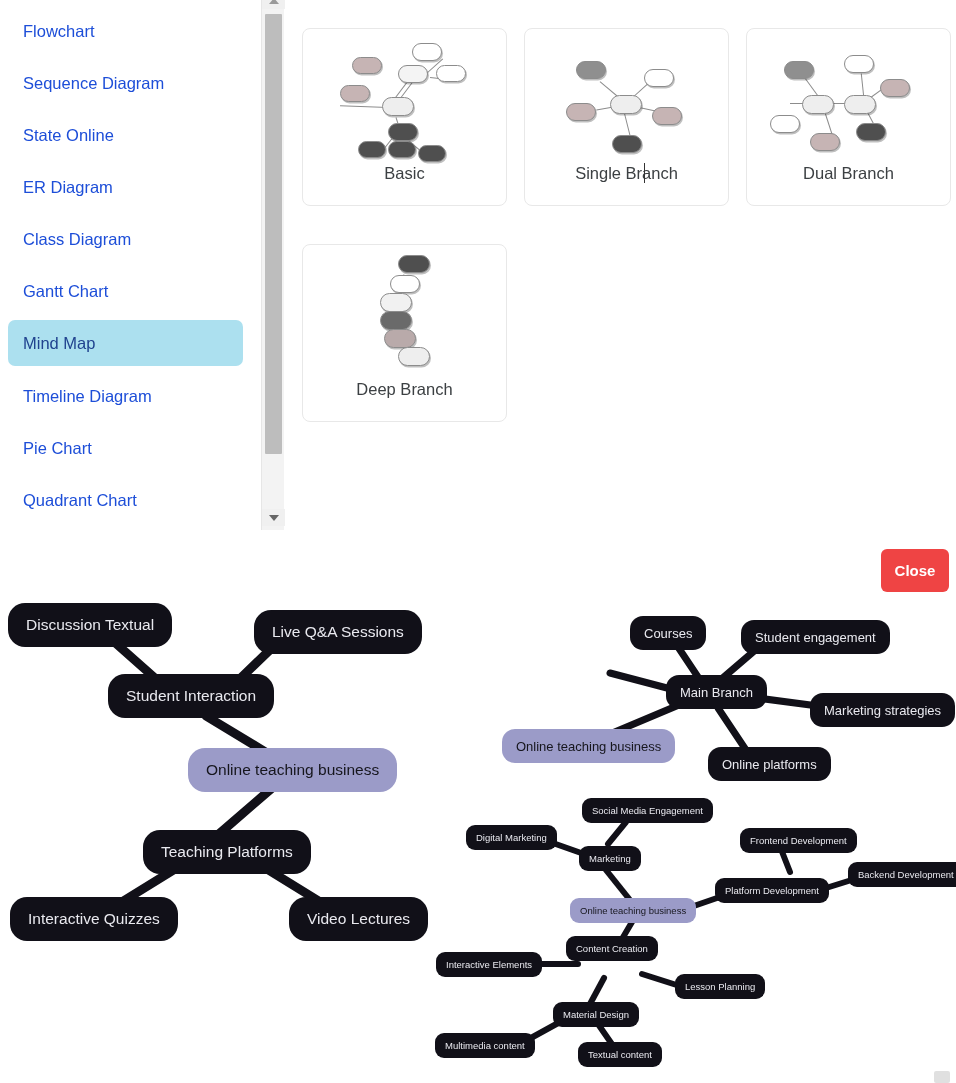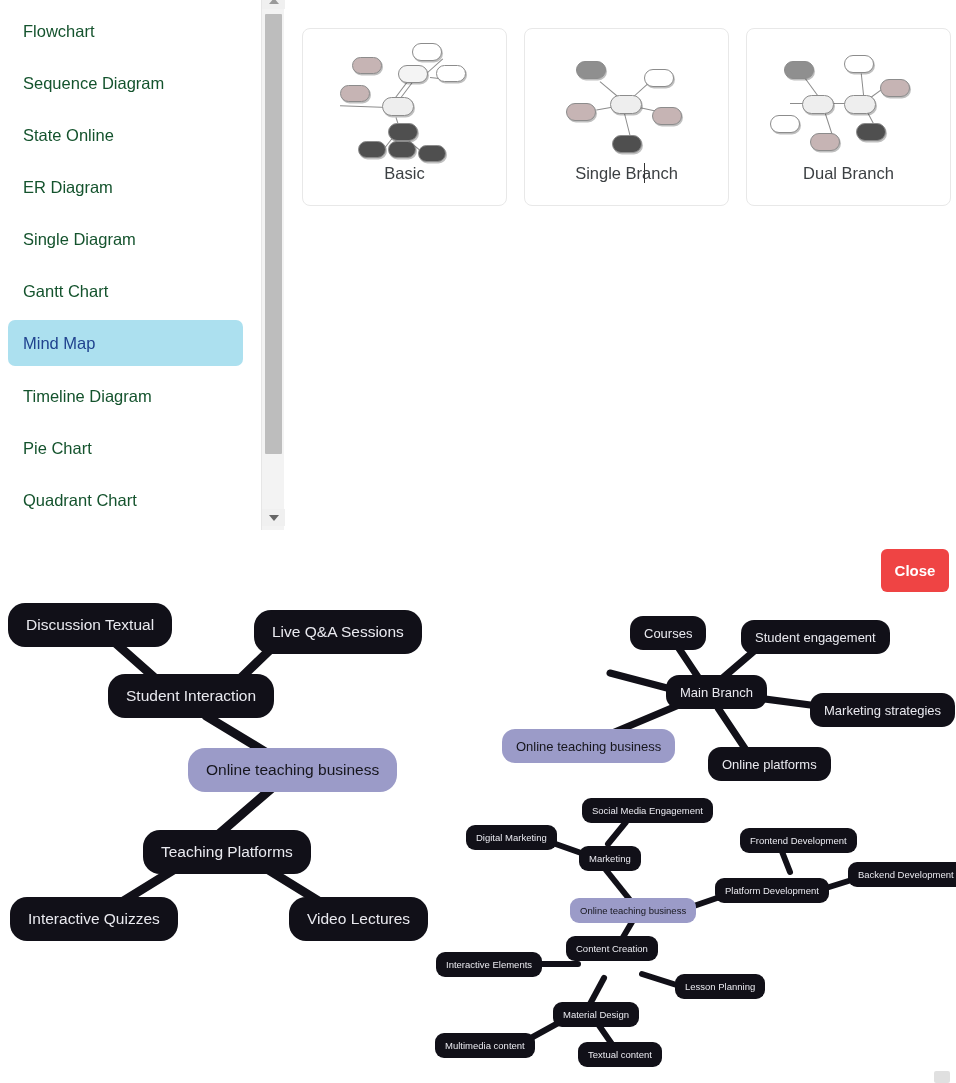--- a/index.html
+++ b/index.html
@@ -16,21 +16,21 @@
     position: absolute; left:0; top:0; width: 956px; height: 530px;
     background: #ffffff; overflow: hidden;
   }
   .sidebar {
     position: absolute; left: 0; top: 0; width: 258px; height: 530px;
     background: #ffffff;
   }
   .side-item {
     position: absolute; left: 8px; width: 235px; height: 46px;
     display: flex; align-items: center; padding-left: 15px;
-    font-size: 16.5px; color: #14532d; border-radius: 7px;
+    font-size: 16.5px; color: #1d4ed8; border-radius: 7px;
     white-space: nowrap; cursor: pointer;
   }
   .side-item.active { background: #ace0ef; color: #20438f; }
 
   
   .scroll-track {
     position: absolute; left: 261px; top: 0; width: 23px; height: 530px;
     background: #f3f3f3; border-left: 1px solid #e6e6e6;
   }
   .scroll-btn {
@@ -118,21 +118,21 @@
       <div class="side-item" style="top:60px">
           <span>Sequence Diagram</span>
         </div>
       <div class="side-item" style="top:112px">
           <span>State Online</span>
         </div>
       <div class="side-item" style="top:164px">
           <span>ER Diagram</span>
         </div>
       <div class="side-item" style="top:216px">
-          <span>Single Diagram</span>
+          <span>Class Diagram</span>
         </div>
       <div class="side-item" style="top:268px">
           <span>Gantt Chart</span>
         </div>
       <div class="side-item active" style="top:320px">
           <span>Mind Map</span>
         </div>
       <div class="side-item" style="top:373px">
           <span>Timeline Diagram</span>
         </div>
@@ -213,20 +213,36 @@
           <div class="tnode" style="left:124px; top:44px; width:30px; height:18px; background:#c6b4b4"></div>
           <div class="tnode" style="left:46px;  top:60px; width:32px; height:19px; background:#eeeeee"></div>
           <div class="tnode" style="left:88px;  top:60px; width:32px; height:19px; background:#eeeeee"></div>
           <div class="tnode" style="left:14px;  top:80px; width:30px; height:18px; background:#ffffff"></div>
           <div class="tnode" style="left:54px;  top:98px; width:30px; height:18px; background:#c6b4b4"></div>
           <div class="tnode" style="left:100px; top:88px; width:30px; height:18px; background:#4f4f4f"></div>
         </div>
         <div class="card-label">Dual Branch</div>
       </div>
 
+      <div class="card" style="left:6px; top:252px">
+        <div class="card-thumb">
+          <div class="tline" style="left:92px; top:23px; width:10px; transform:rotate(108deg)"></div>
+          <div class="tline" style="left:88px; top:42px; width:12px; transform:rotate(126deg)"></div>
+          <div class="tline" style="left:82px; top:60px; width:10px; transform:rotate(95deg)"></div>
+          <div class="tline" style="left:84px; top:78px; width:10px; transform:rotate(78deg)"></div>
+          <div class="tline" style="left:94px; top:94px; width:12px; transform:rotate(58deg)"></div>
+          <div class="tnode" style="left:86px; top:4px;  width:32px; height:18px; background:#4f4f4f"></div>
+          <div class="tnode" style="left:78px; top:24px; width:30px; height:18px; background:#ffffff"></div>
+          <div class="tnode" style="left:68px; top:42px; width:32px; height:19px; background:#f1f1f1"></div>
+          <div class="tnode" style="left:68px; top:60px; width:32px; height:19px; background:#6a6a6a"></div>
+          <div class="tnode" style="left:72px; top:78px; width:32px; height:19px; background:#b9aaaa"></div>
+          <div class="tnode" style="left:86px; top:96px; width:32px; height:19px; background:#eeeeee"></div>
+        </div>
+        <div class="card-label">Deep Branch</div>
+      </div>
 
     </div>
   </div>
 
   <button class="close-btn">Close</button>
 
   <div class="mm mm-left" style="left:0; top:598px; width:430px; height:350px;">
     <svg width="430" height="350">
       <g stroke="#111018" stroke-width="9" fill="none" stroke-linecap="round">
         <path d="M 112,42 L 182,104"></path>

